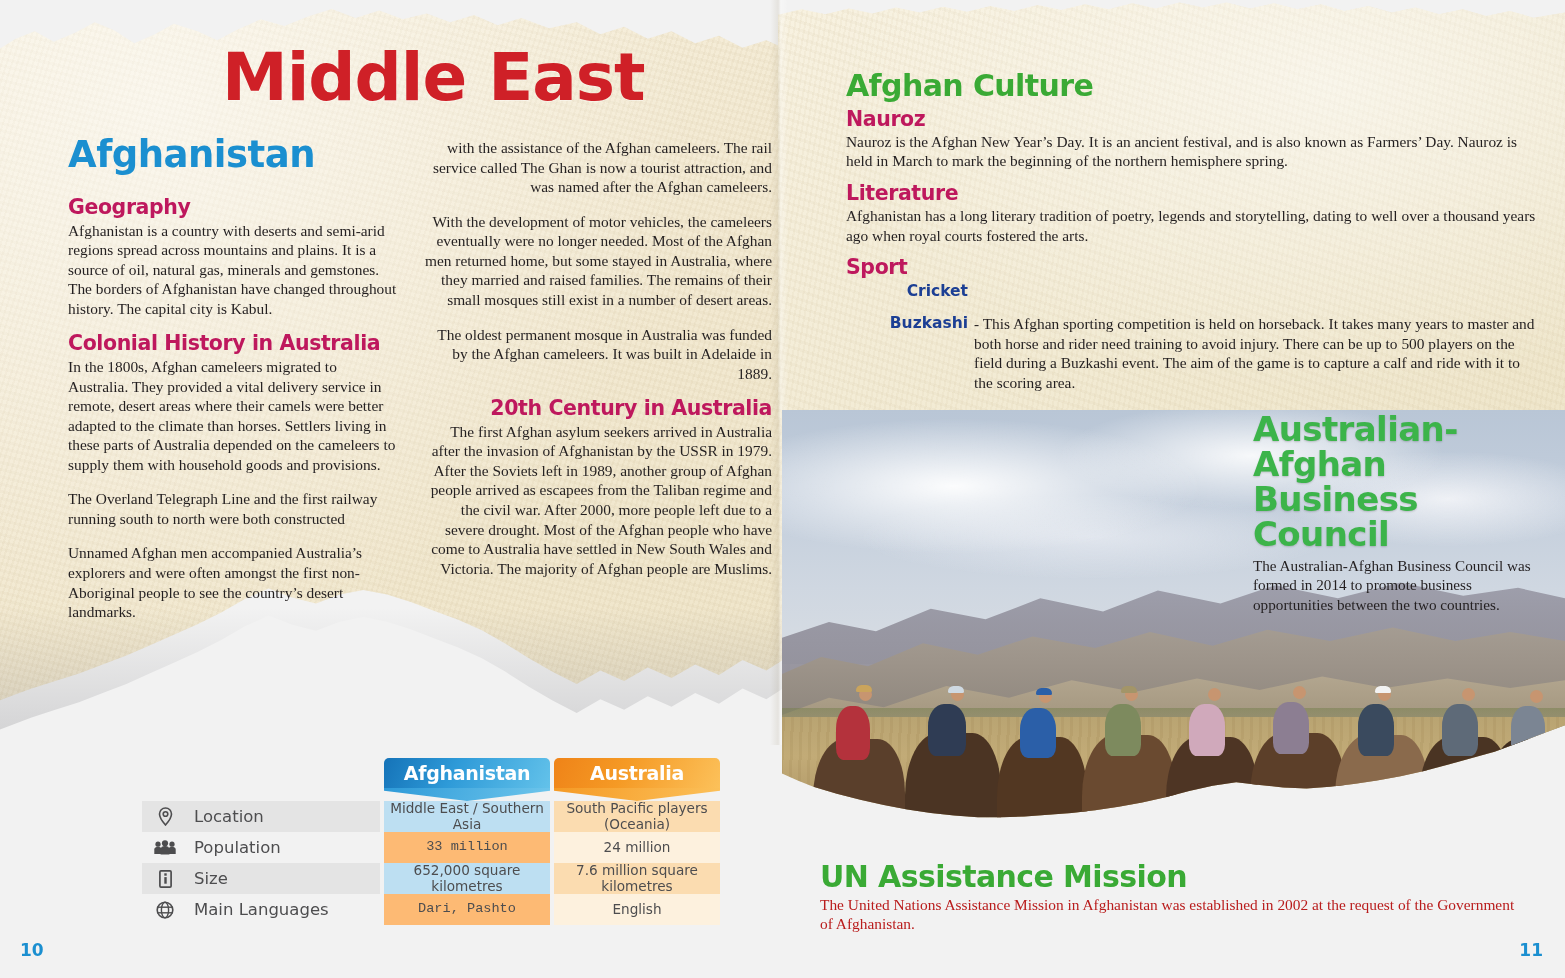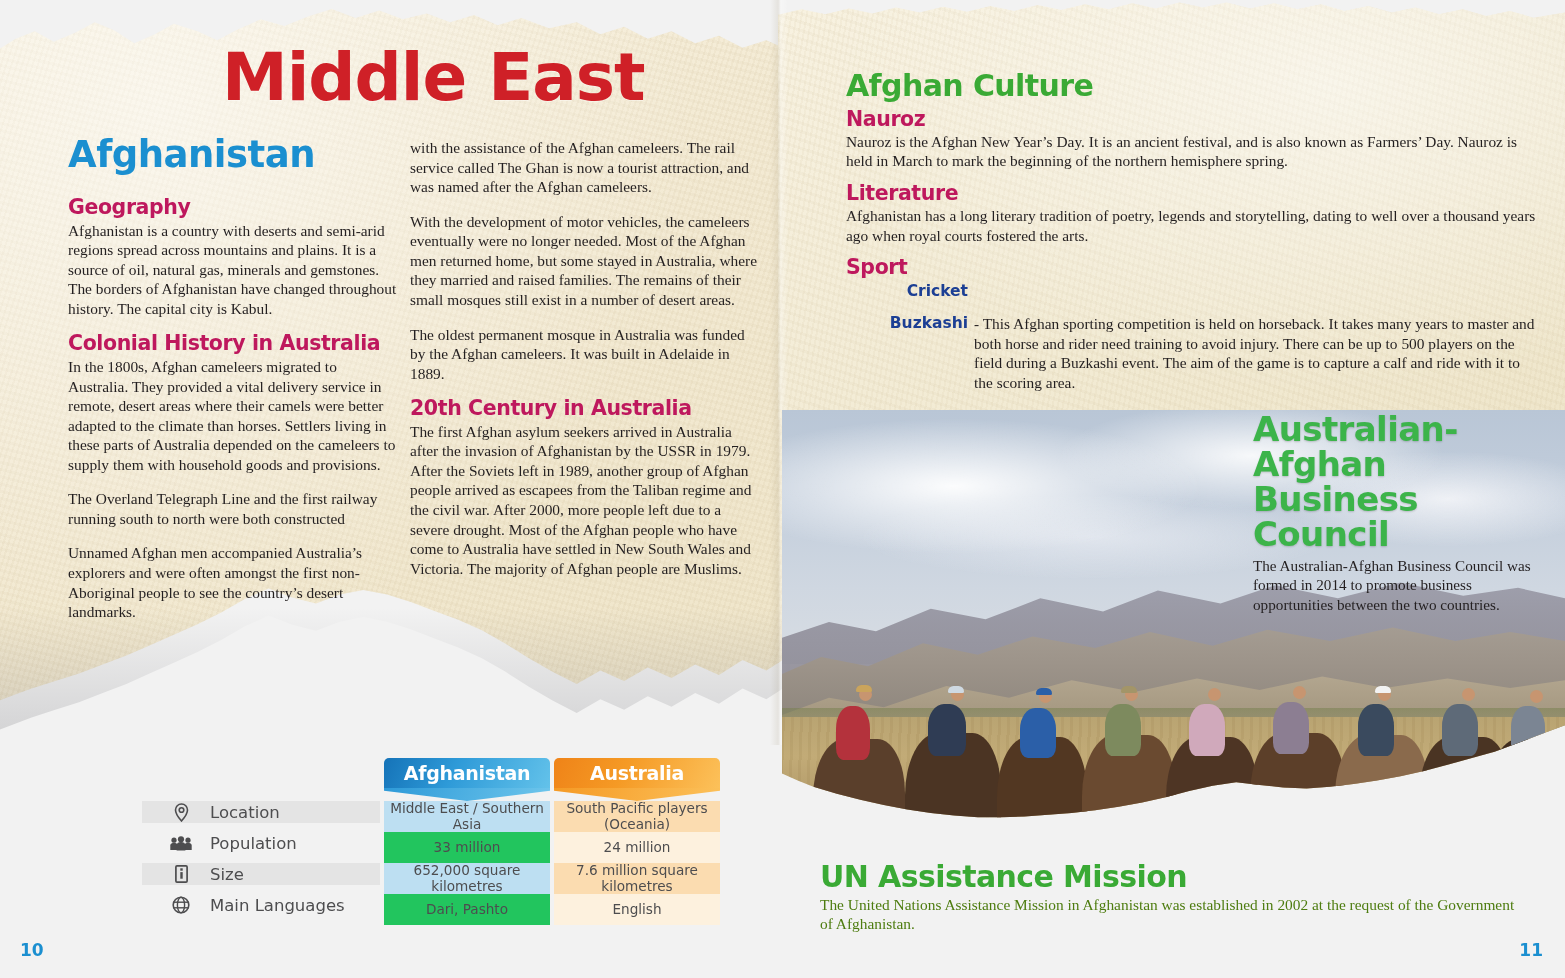--- a/index.html
+++ b/index.html
@@ -137,21 +137,21 @@
     position: absolute;
     font-size: 15.4px;
     line-height: 1.27;
     color: #231f20;
     text-align: left;
   }
   .col p { margin-bottom: 15px; }
   .col p:last-child { margin-bottom: 0; }
 
   #col1 { left: 68px; top: 196px; width: 332px; }
-  #col2 { left: 410px; top: 138px; width: 348px; }
+  #col2 { left: 424px; top: 138px; width: 348px; text-align: right; }
 
   .sec { margin-bottom: 0; }
   .sec + .sec { margin-top: 14px; }
 
   
   #right-head { position: absolute; left: 846px; top: 54px; width: 690px; margin-top: 16px; }
   #right-head .h-green { font-size: 30px; margin-bottom: 6px; }
   #right-head .block { margin-bottom: 11px; }
   #right-head .body {
     font-size: 15.4px; line-height: 1.26; color: #231f20;
@@ -271,21 +271,21 @@
     font-size: 15.2px; line-height: 1.27; color: #231f20;
   }
 
   
   #un {
     position: absolute;
     left: 820px; top: 843px;
     width: 700px;
   }
   #un .h-green { font-size: 30px; margin-top: 18px; }
-  #un .body { margin-top: 2px; font-size: 15.4px; line-height: 1.26; color:#4d7c0f; }
+  #un .body { margin-top: 2px; font-size: 15.4px; line-height: 1.26; color:#b91c1c; }
 
   
   #table {
     position: absolute;
     left: 142px; top: 758px;
     width: 578px;
     font-family: "DejaVu Sans", sans-serif;
   }
   .tbl-grid {
     display: grid;
@@ -310,41 +310,41 @@
   }
   .hdr-notch {
     height: 13px;
     position: relative;
   }
   .hdr-notch.blue   { background: linear-gradient(115deg,#2e9ad8,#6ec6ec); clip-path: polygon(0 0,100% 0,100% 22%,50% 100%,0 22%); }
   .hdr-notch.orange { background: linear-gradient(115deg,#f59a25,#fcc15a); clip-path: polygon(0 0,100% 0,100% 22%,50% 100%,0 22%); }
 
   .lbl-cell {
     display:flex; align-items:center;
-    height:22px;
-    padding-left: 24px;
+    height:31px;
+    padding-left: 8px;
     font-size: 16.5px;
     color:#4d4d4f;
     font-weight: 400;
   }
   .lbl-cell.alt { background: rgba(0,0,0,.055); }
   .lbl-cell .ico { width: 30px; flex:0 0 30px; display:flex; align-items:center; justify-content:center; }
   .lbl-cell .txt { padding-left: 14px; }
 
   .val-cell {
     display:flex; align-items:center; justify-content:center; text-align:center;
     height:31px;
     font-size: 13.6px;
     line-height: 1.1;
     color:#4d4d4f;
     padding: 0 5px;
   }
   .val-cell.two { line-height: 1.12; }
   .blue-1 { background:#bddff2; }
-  .blue-2 { background:#22c55e; }
+  .blue-2 { background:#fdba74;font-family:Liberation Mono, monospace; }
   .orange-1 { background:#fbdcb0; }
   .orange-2 { background:#fdf1de; }
 
   .gap { background: transparent; }
 
   
   .pagenum {
     position: absolute;
     bottom: 18px;
     font-family: "DejaVu Sans", sans-serif;

